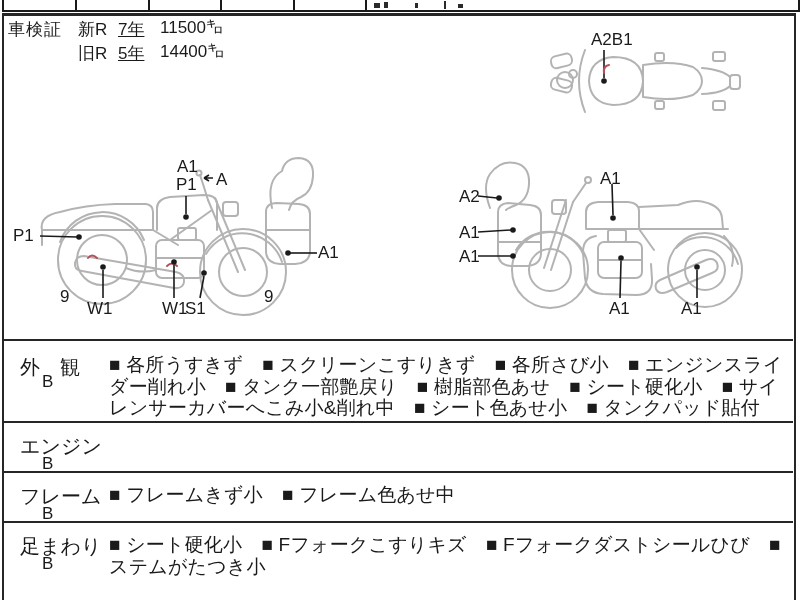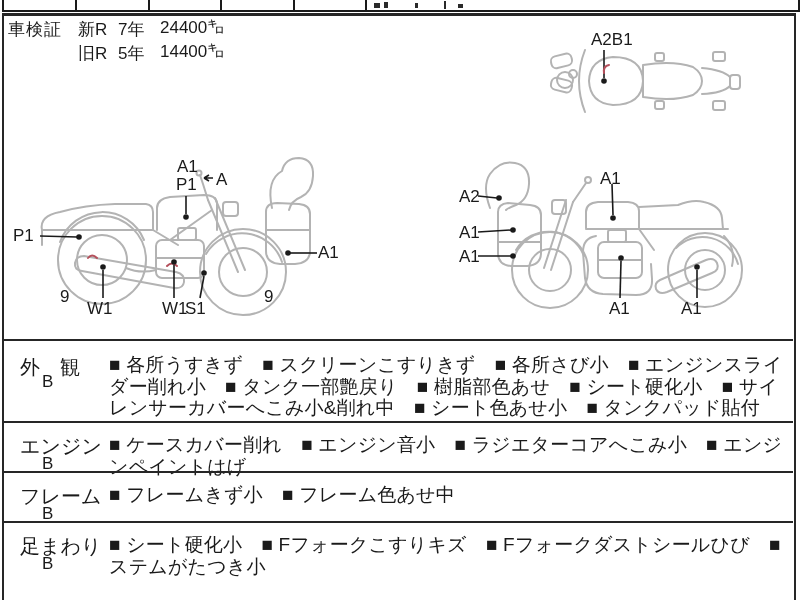--- a/index.html
+++ b/index.html
@@ -20,21 +20,21 @@
   .vdiv{position:absolute;top:0;width:2px;height:10px;background:var(--ink);}
   .frag{position:absolute;background:#2a2a2a;}
   
   .main-box{position:absolute;left:2px;top:13px;width:794px;height:587px;box-sizing:border-box;
     border-left:2px solid var(--border);border-right:2px solid var(--border);border-top:3px solid var(--border);}
   
   .reg{position:absolute;left:0;top:0;width:100%;height:60px;font-size:17px;}
   .reg span{position:absolute;white-space:nowrap;}
   .reg .lbl{left:4px;top:2px;letter-spacing:1px;}
   .r1{top:2px;} .r2{top:26px;}
-  .era{left:74px;} .yr{left:114px;} .odo{left:156px;}
+  .era{left:74px;} .yr{left:114px;text-decoration:underline;} .odo{left:156px;}
   
   .sec{position:absolute;left:0;width:789px;border-top:2px solid var(--border);}
   .sec .sec-name{position:absolute;left:16px;top:10px;font-size:20px;white-space:nowrap;}
   .sec .sec-grade{position:absolute;left:38px;top:31px;font-size:17px;}
   .sec .sec-items{position:absolute;left:105px;top:11px;width:682px;font-size:19px;line-height:21.5px;letter-spacing:0.2px;word-break:break-all;}
   
   svg{position:absolute;overflow:visible;}
   .la{stroke:var(--line-art);fill:none;stroke-width:2;stroke-linecap:round;stroke-linejoin:round;}
   .an{stroke:var(--ink);fill:none;stroke-width:1.6;}
   .dot{fill:var(--ink);stroke:none;}
@@ -56,35 +56,34 @@
 <div class="frag" style="left:415px;top:3px;width:3px;height:5px"></div>
 <div class="frag" style="left:444px;top:1px;width:2px;height:8px"></div>
 <div class="frag" style="left:458px;top:4px;width:5px;height:4px"></div>
 
 <div class="main-box">
 
   <div class="reg">
     <span class="lbl">車検証</span>
     <span class="r1 era">新R</span>
     <span class="r1 yr">7年</span>
-    <span class="r1 odo">24400㌔</span>
+    <span class="r1 odo">11500㌔</span>
     <span class="r2 era">旧R</span>
     <span class="r2 yr">5年</span>
     <span class="r2 odo">14400㌔</span>
   </div>
 
   <div class="sec" style="top:323px;height:80px">
     <span class="sec-name" style="top:13px">外　観</span>
     <span class="sec-grade">B</span>
     <div class="sec-items" style="top:13px">■ 各所うすきず　■ スクリーンこすりきず　■ 各所さび小　■ エンジンスライダー削れ小　■ タンク一部艶戻り　■ 樹脂部色あせ　■ シート硬化小　■ サイレンサーカバーへこみ小&amp;削れ中　■ シート色あせ小　■ タンクパッド貼付</div>
   </div>
   <div class="sec" style="top:405px;height:48px">
     <span class="sec-name">エンジン</span>
     <span class="sec-grade">B</span>
-    <div class="sec-items">■ ケースカバー削れ　■ エンジン音小　■ ラジエターコアへこみ小　■ エンジンペイントはげ</div>
   </div>
   <div class="sec" style="top:455px;height:48px">
     <span class="sec-name">フレーム</span>
     <span class="sec-grade">B</span>
     <div class="sec-items">■ フレームきず小　■ フレーム色あせ中</div>
   </div>
   <div class="sec" style="top:505px;height:79px">
     <span class="sec-name">足まわり</span>
     <span class="sec-grade">B</span>
     <div class="sec-items">■ シート硬化小　■ Fフォークこすりキズ　■ Fフォークダストシールひび　■ ステムがたつき小</div>

